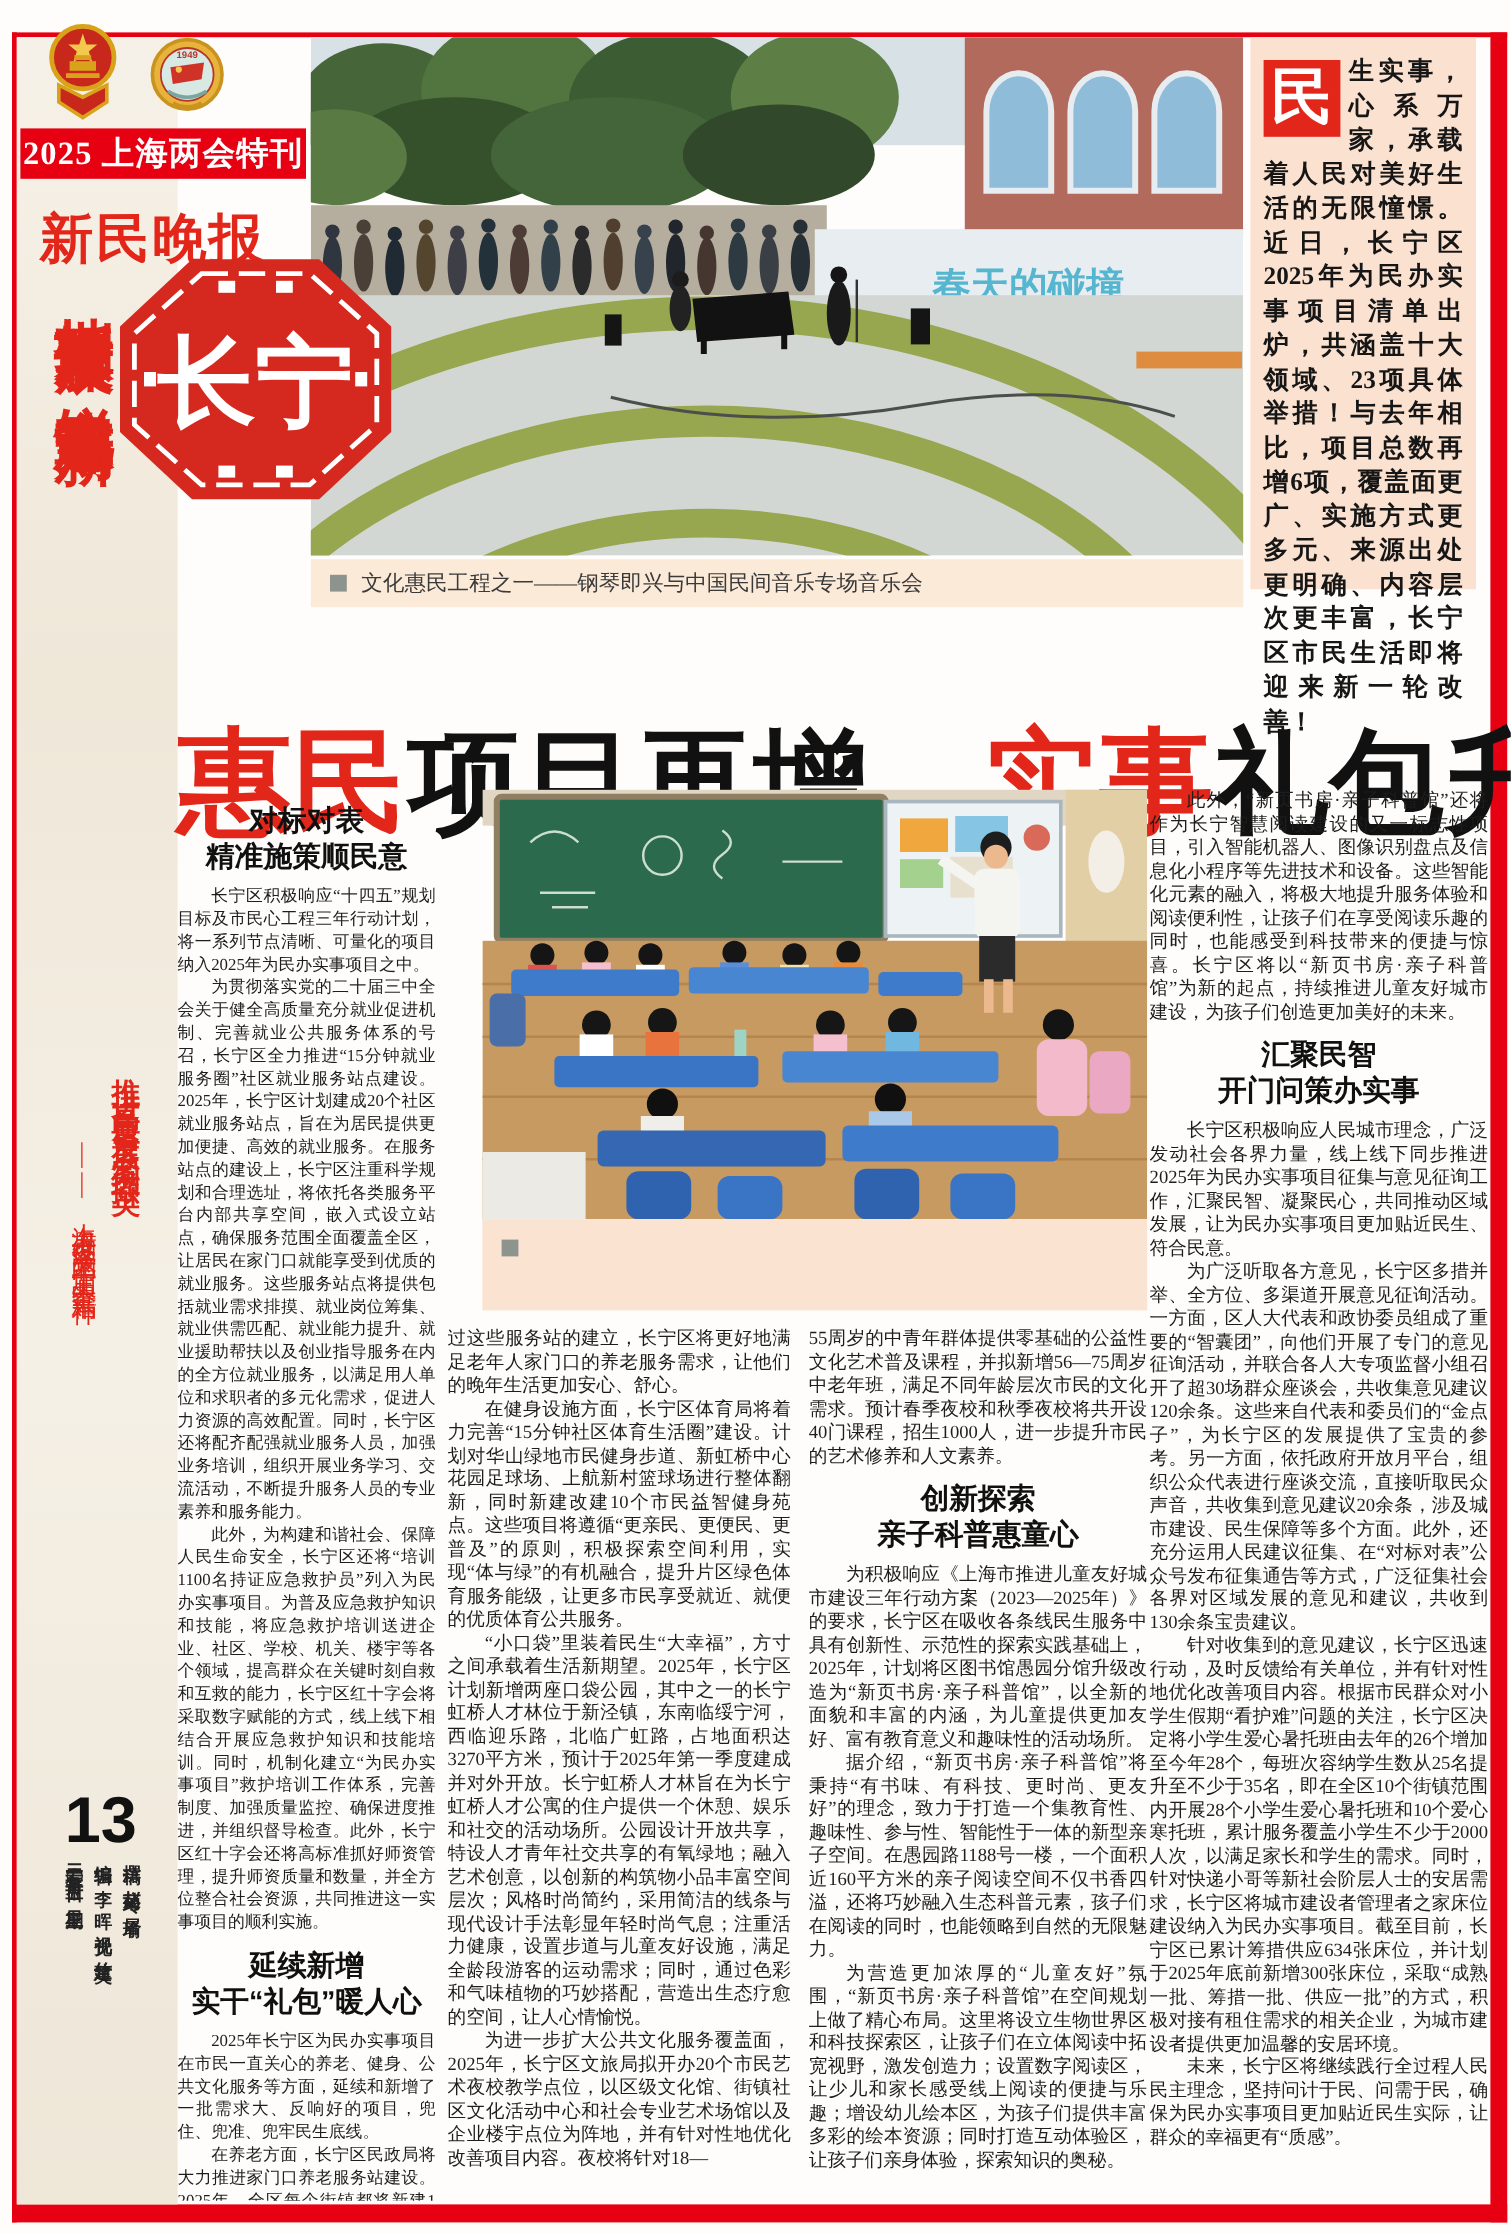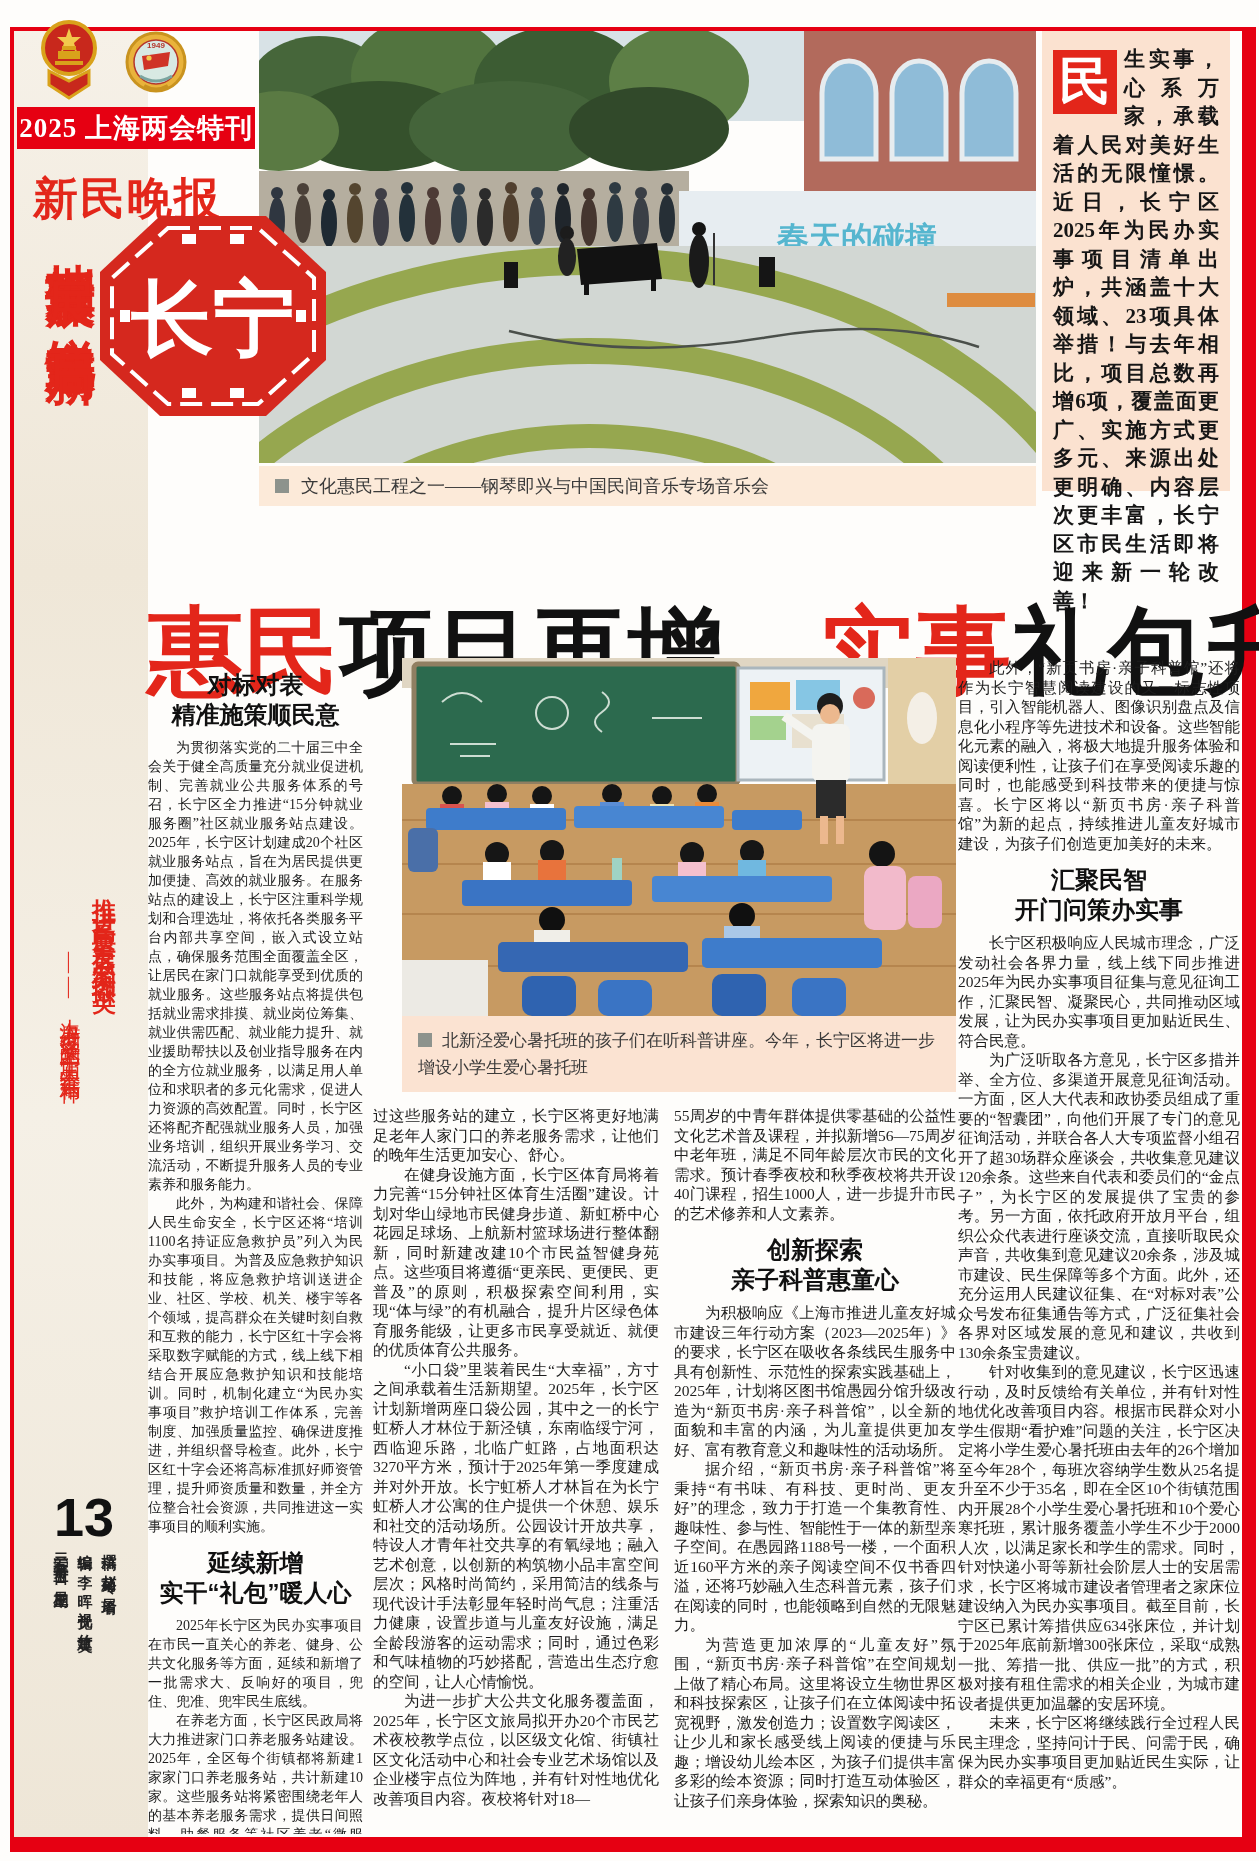--- a/index.html
+++ b/index.html
@@ -240,20 +240,21 @@
   <span class="dropcap">民</span><span>生实事，心系万家，承载着人民对美好生活的无限憧憬。近日，长宁区2025年为民办实事项目清单出炉，共涵盖十大领域、23项具体举措！与去年相比，项目总数再增6项，覆盖面更广、实施方式更多元、来源出处更明确、内容层次更丰富，长宁区市民生活即将迎来新一轮改善！</span>
 </div>
 
 <h1 class="abs headline"><span class="red">惠民</span><span>项目再增</span><span>　</span><span class="red">实事</span><span>礼包升级</span></h1>
 
 <div class="abs body-col col1">
   <div class="col-h">
     <span>对标对表</span>
       <span>精准施策顺民意</span>
   </div>
+  <p class="para">长宁区积极响应“十四五”规划目标及市民心工程三年行动计划，将一系列节点清晰、可量化的项目纳入2025年为民办实事项目之中。</p>
   <p class="para">为贯彻落实党的二十届三中全会关于健全高质量充分就业促进机制、完善就业公共服务体系的号召，长宁区全力推进“15分钟就业服务圈”社区就业服务站点建设。2025年，长宁区计划建成20个社区就业服务站点，旨在为居民提供更加便捷、高效的就业服务。在服务站点的建设上，长宁区注重科学规划和合理选址，将依托各类服务平台内部共享空间，嵌入式设立站点，确保服务范围全面覆盖全区，让居民在家门口就能享受到优质的就业服务。这些服务站点将提供包括就业需求排摸、就业岗位筹集、就业供需匹配、就业能力提升、就业援助帮扶以及创业指导服务在内的全方位就业服务，以满足用人单位和求职者的多元化需求，促进人力资源的高效配置。同时，长宁区还将配齐配强就业服务人员，加强业务培训，组织开展业务学习、交流活动，不断提升服务人员的专业素养和服务能力。</p>
   <p class="para">此外，为构建和谐社会、保障人民生命安全，长宁区还将“培训1100名持证应急救护员”列入为民办实事项目。为普及应急救护知识和技能，将应急救护培训送进企业、社区、学校、机关、楼宇等各个领域，提高群众在关键时刻自救和互救的能力，长宁区红十字会将采取数字赋能的方式，线上线下相结合开展应急救护知识和技能培训。同时，机制化建立“为民办实事项目”救护培训工作体系，完善制度、加强质量监控、确保进度推进，并组织督导检查。此外，长宁区红十字会还将高标准抓好师资管理，提升师资质量和数量，并全方位整合社会资源，共同推进这一实事项目的顺利实施。</p>
   <div class="col-h">
     <span>延续新增</span>
       <span>实干“礼包”暖人心</span>
   </div>
   <p class="para">2025年长宁区为民办实事项目在市民一直关心的养老、健身、公共文化服务等方面，延续和新增了一批需求大、反响好的项目，兜住、兜准、兜牢民生底线。</p>
   <p class="para">在养老方面，长宁区民政局将大力推进家门口养老服务站建设。2025年，全区每个街镇都将新建1家家门口养老服务站，共计新建10家。这些服务站将紧密围绕老年人的基本养老服务需求，提供日间照料、助餐服务等社区养老“微服务”功能，涵盖生活照料、社会交往、健康管理、文化娱乐和精神慰藉等多方面内容。通</p>
 </div>
 
@@ -339,21 +340,21 @@
       <rect x="390" y="320" width="54" height="38" rx="10" fill="#3a74c4"></rect>
   </g>
   <circle cx="480" cy="196" r="13" fill="#141414"></circle>
   <rect x="462" y="208" width="42" height="64" rx="10" fill="#f2bacb"></rect>
   <rect x="506" y="218" width="34" height="52" rx="8" fill="#eba8c3"></rect>
   <rect x="6" y="170" width="30" height="44" rx="6" fill="#4a6fa8"></rect>
   <rect x="0" y="302" width="86" height="56" fill="#eceae4"></rect>
 </svg>
 
 <div class="abs mid-caption">
-  <span class="sq"></span><span>北新泾爱心暑托班的孩子们在听科普讲座。今年，长宁区将进一步增设小学生爱心暑托班</span>
+  <span class="sq"></span>
 </div>
 
 <div class="abs body-col col2">
   <p class="para noind">过这些服务站的建立，长宁区将更好地满足老年人家门口的养老服务需求，让他们的晚年生活更加安心、舒心。</p>
   <p class="para">在健身设施方面，长宁区体育局将着力完善“15分钟社区体育生活圈”建设。计划对华山绿地市民健身步道、新虹桥中心花园足球场、上航新村篮球场进行整体翻新，同时新建改建10个市民益智健身苑点。这些项目将遵循“更亲民、更便民、更普及”的原则，积极探索空间利用，实现“体与绿”的有机融合，提升片区绿色体育服务能级，让更多市民享受就近、就便的优质体育公共服务。</p>
   <p class="para">“小口袋”里装着民生“大幸福”，方寸之间承载着生活新期望。2025年，长宁区计划新增两座口袋公园，其中之一的长宁虹桥人才林位于新泾镇，东南临绥宁河，西临迎乐路，北临广虹路，占地面积达3270平方米，预计于2025年第一季度建成并对外开放。长宁虹桥人才林旨在为长宁虹桥人才公寓的住户提供一个休憩、娱乐和社交的活动场所。公园设计开放共享，特设人才青年社交共享的有氧绿地；融入艺术创意，以创新的构筑物小品丰富空间层次；风格时尚简约，采用简洁的线条与现代设计手法彰显年轻时尚气息；注重活力健康，设置步道与儿童友好设施，满足全龄段游客的运动需求；同时，通过色彩和气味植物的巧妙搭配，营造出生态疗愈的空间，让人心情愉悦。</p>
   <p class="para">为进一步扩大公共文化服务覆盖面，2025年，长宁区文旅局拟开办20个市民艺术夜校教学点位，以区级文化馆、街镇社区文化活动中心和社会专业艺术场馆以及企业楼宇点位为阵地，并有针对性地优化改善项目内容。夜校将针对18—</p>
 </div>
 
 <div class="abs body-col col3">

